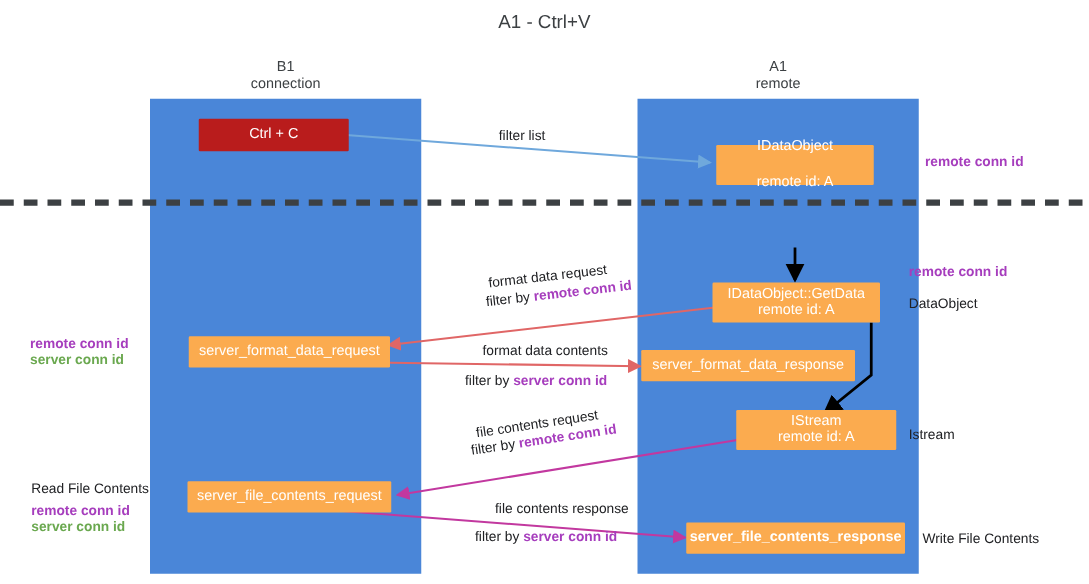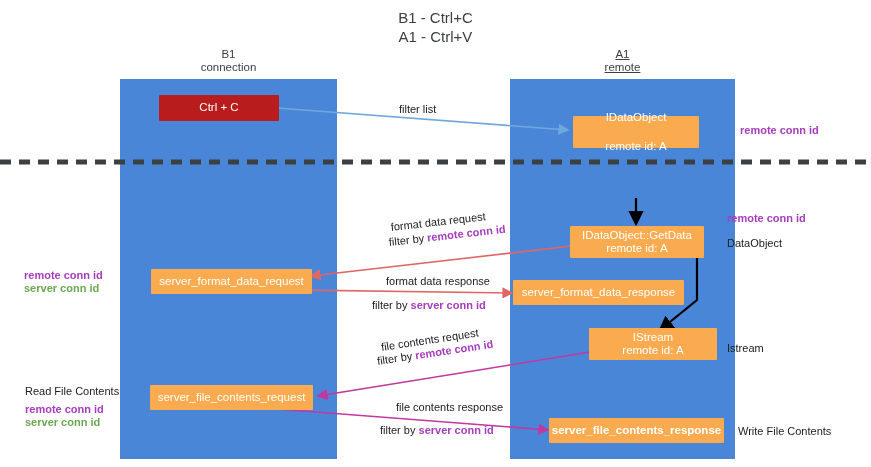--- a/index.html
+++ b/index.html
@@ -72,29 +72,28 @@
     height: 467px;
     pointer-events: none;
   }
 </style>
 </head>
 <body>
 
 <div id="canvas">
 
   <div class="title" style="left:0; top:8px;">
-    <div>B1 - Ctrl+C</div>
     <div>A1 - Ctrl+V</div>
   </div>
 
   <div class="lane-head" style="left:120px; top:48px; width:217px;">
     <div>B1</div>
     <div>connection</div>
   </div>
-  <div class="lane-head" style="left:510px; top:48px; width:225px;text-decoration:underline;">
+  <div class="lane-head" style="left:510px; top:48px; width:225px;">
     <div>A1</div>
     <div>remote</div>
   </div>
 
   <div class="lane" style="left:120px; top:79px; width:217px; height:380px;"></div>
   <div class="lane" style="left:510px; top:79px; width:225px; height:380px;"></div>
 
   <svg class="overlay" viewBox="0 0 871 467">
     <defs>
       <marker id="ah-blue" markerWidth="7" markerHeight="7" refX="6" refY="3.5" orient="auto">
@@ -166,21 +165,21 @@
 
   <div class="lbl plain" style="left:399px; top:102px;">filter list</div>
 
   <div class="lbl rot" style="left:390px; top:220px; transform: rotate(-6.5deg);">
     <div>format data request</div>
   </div>
   <div class="lbl rot" style="left:388px; top:235px; transform: rotate(-6.5deg);">
     <span>filter by </span><span class="accent-purple">remote conn id</span>
   </div>
 
-  <div class="lbl plain" style="left:386px; top:274px;">format data response</div>
+  <div class="lbl plain" style="left:386px; top:274px;">format data contents</div>
   <div class="lbl" style="left:372px; top:298px;">
     <span>filter by </span><span class="accent-purple">server conn id</span>
   </div>
 
   <div class="lbl rot" style="left:380px; top:340px; transform: rotate(-8.5deg);">
     <div>file contents request</div>
   </div>
   <div class="lbl rot" style="left:376px; top:354px; transform: rotate(-8.5deg);">
     <span>filter by </span><span class="accent-purple">remote conn id</span>
   </div>

